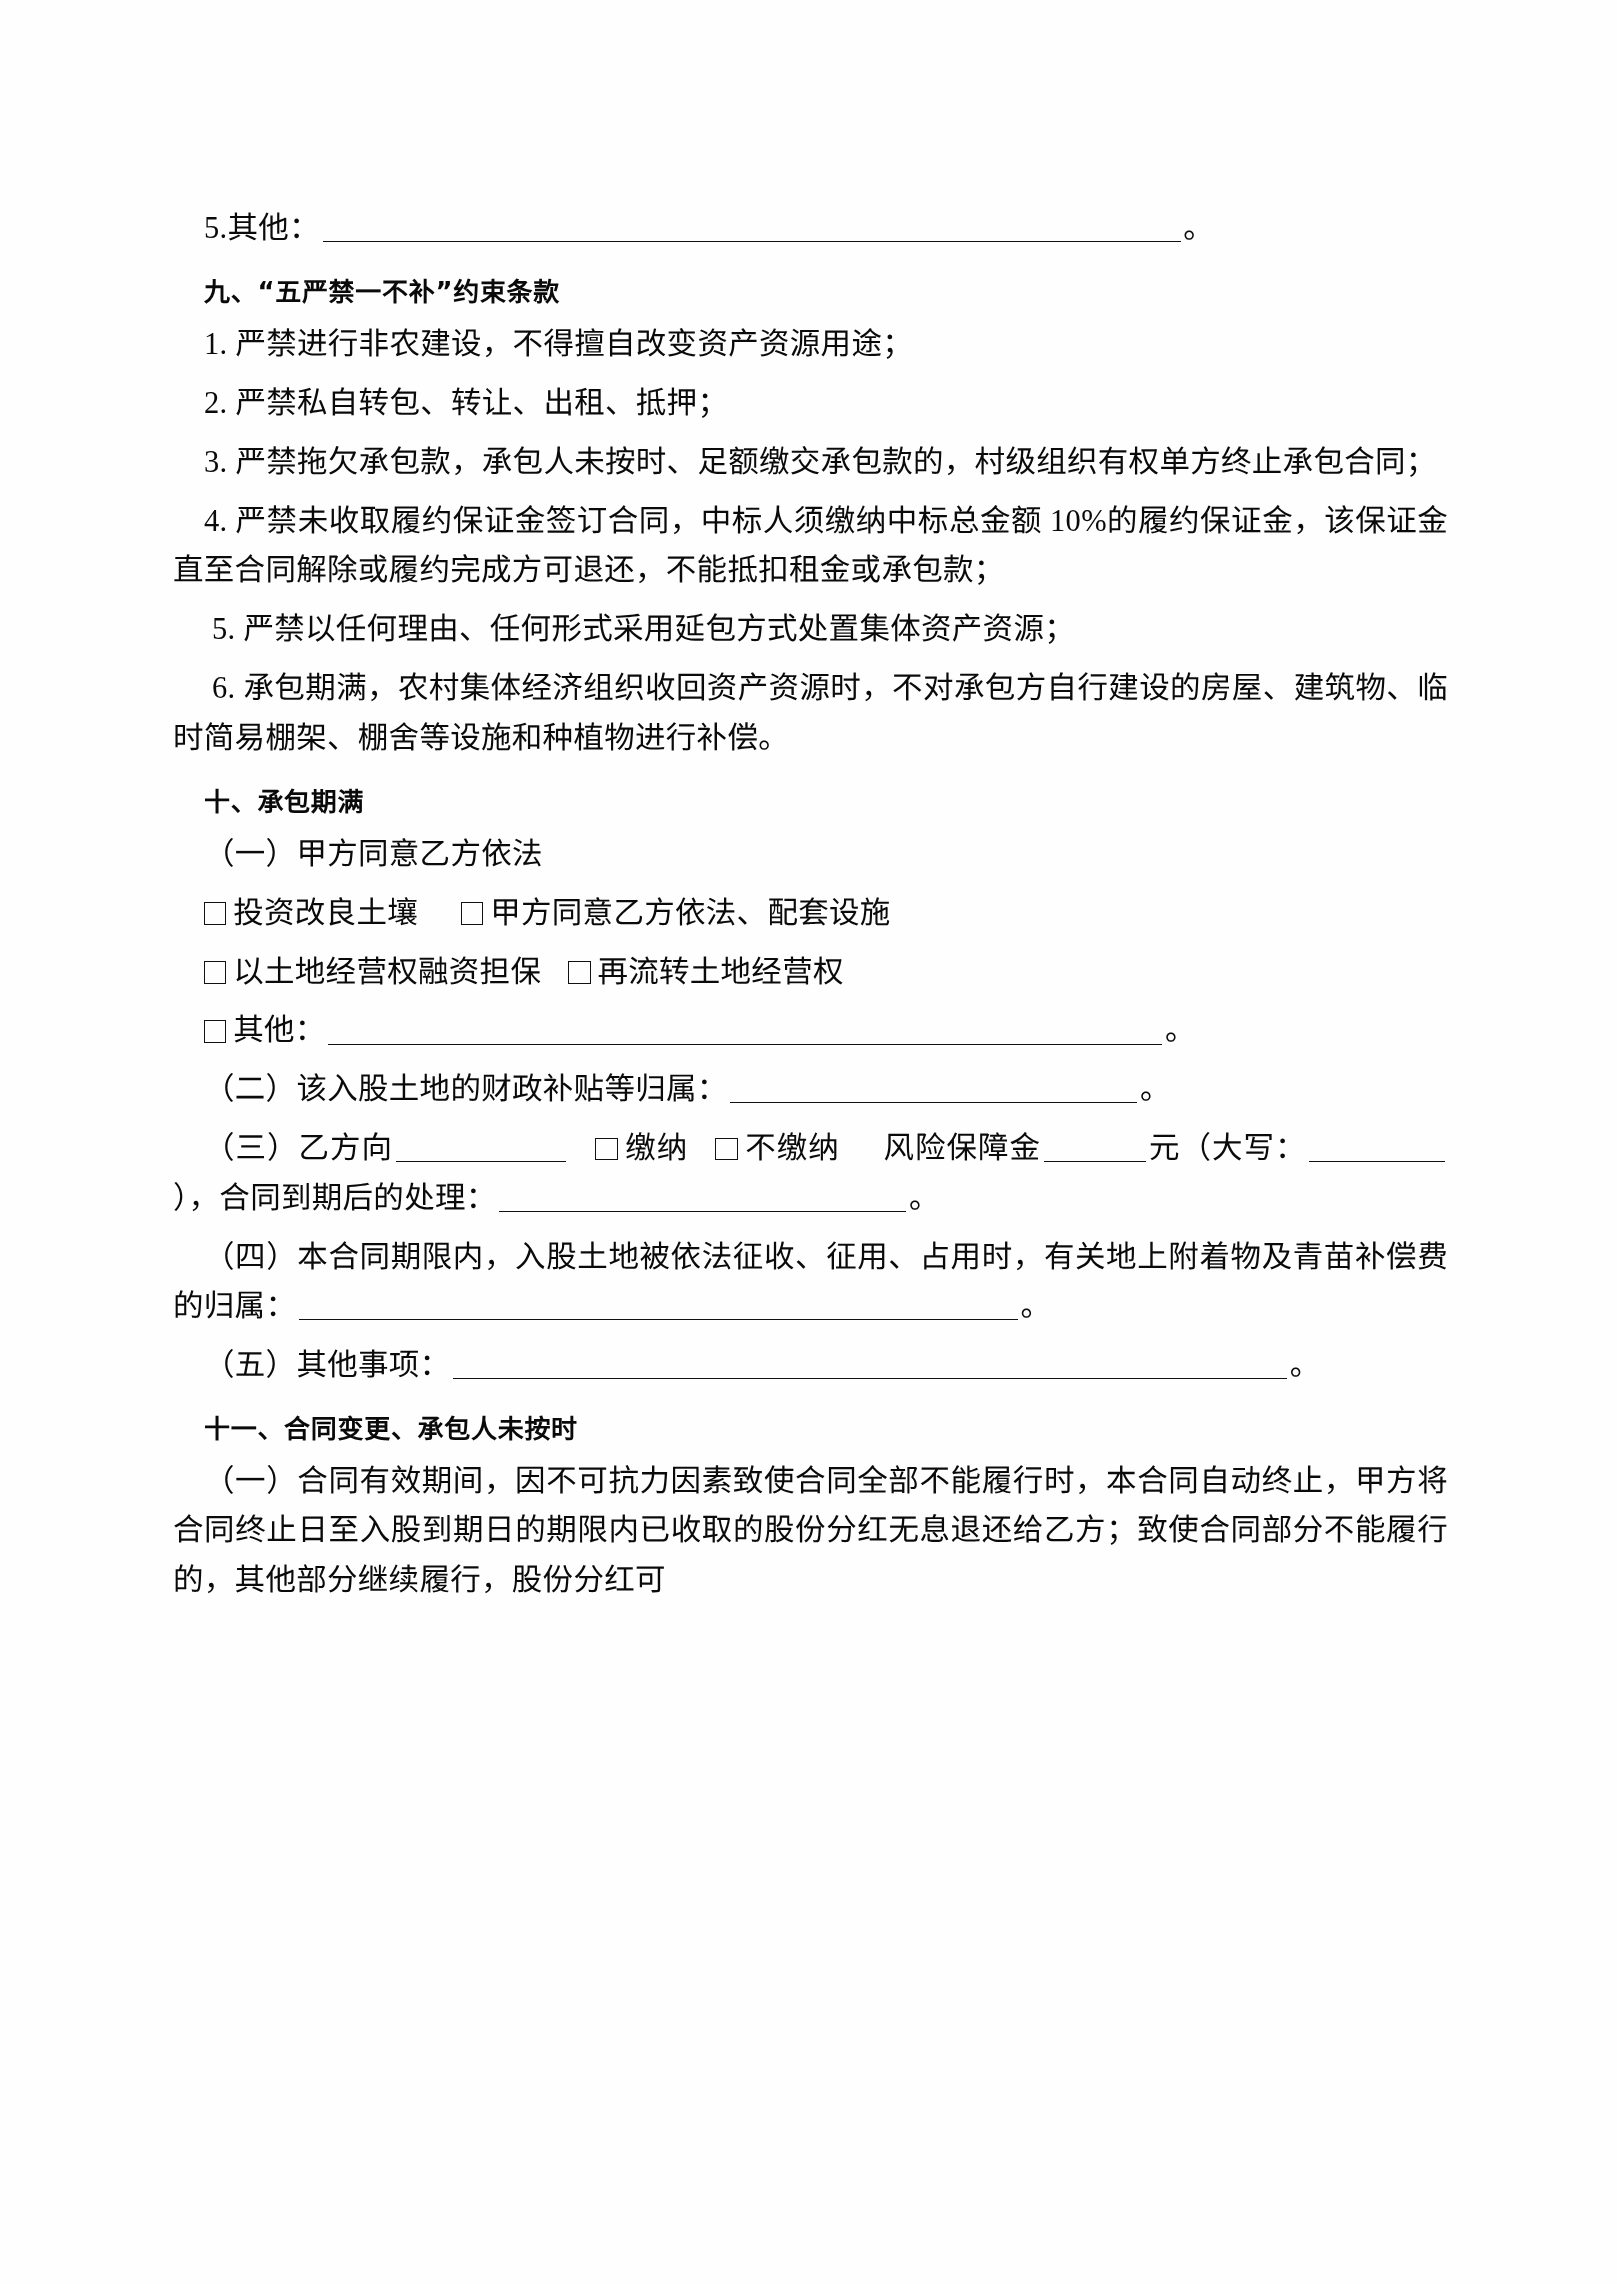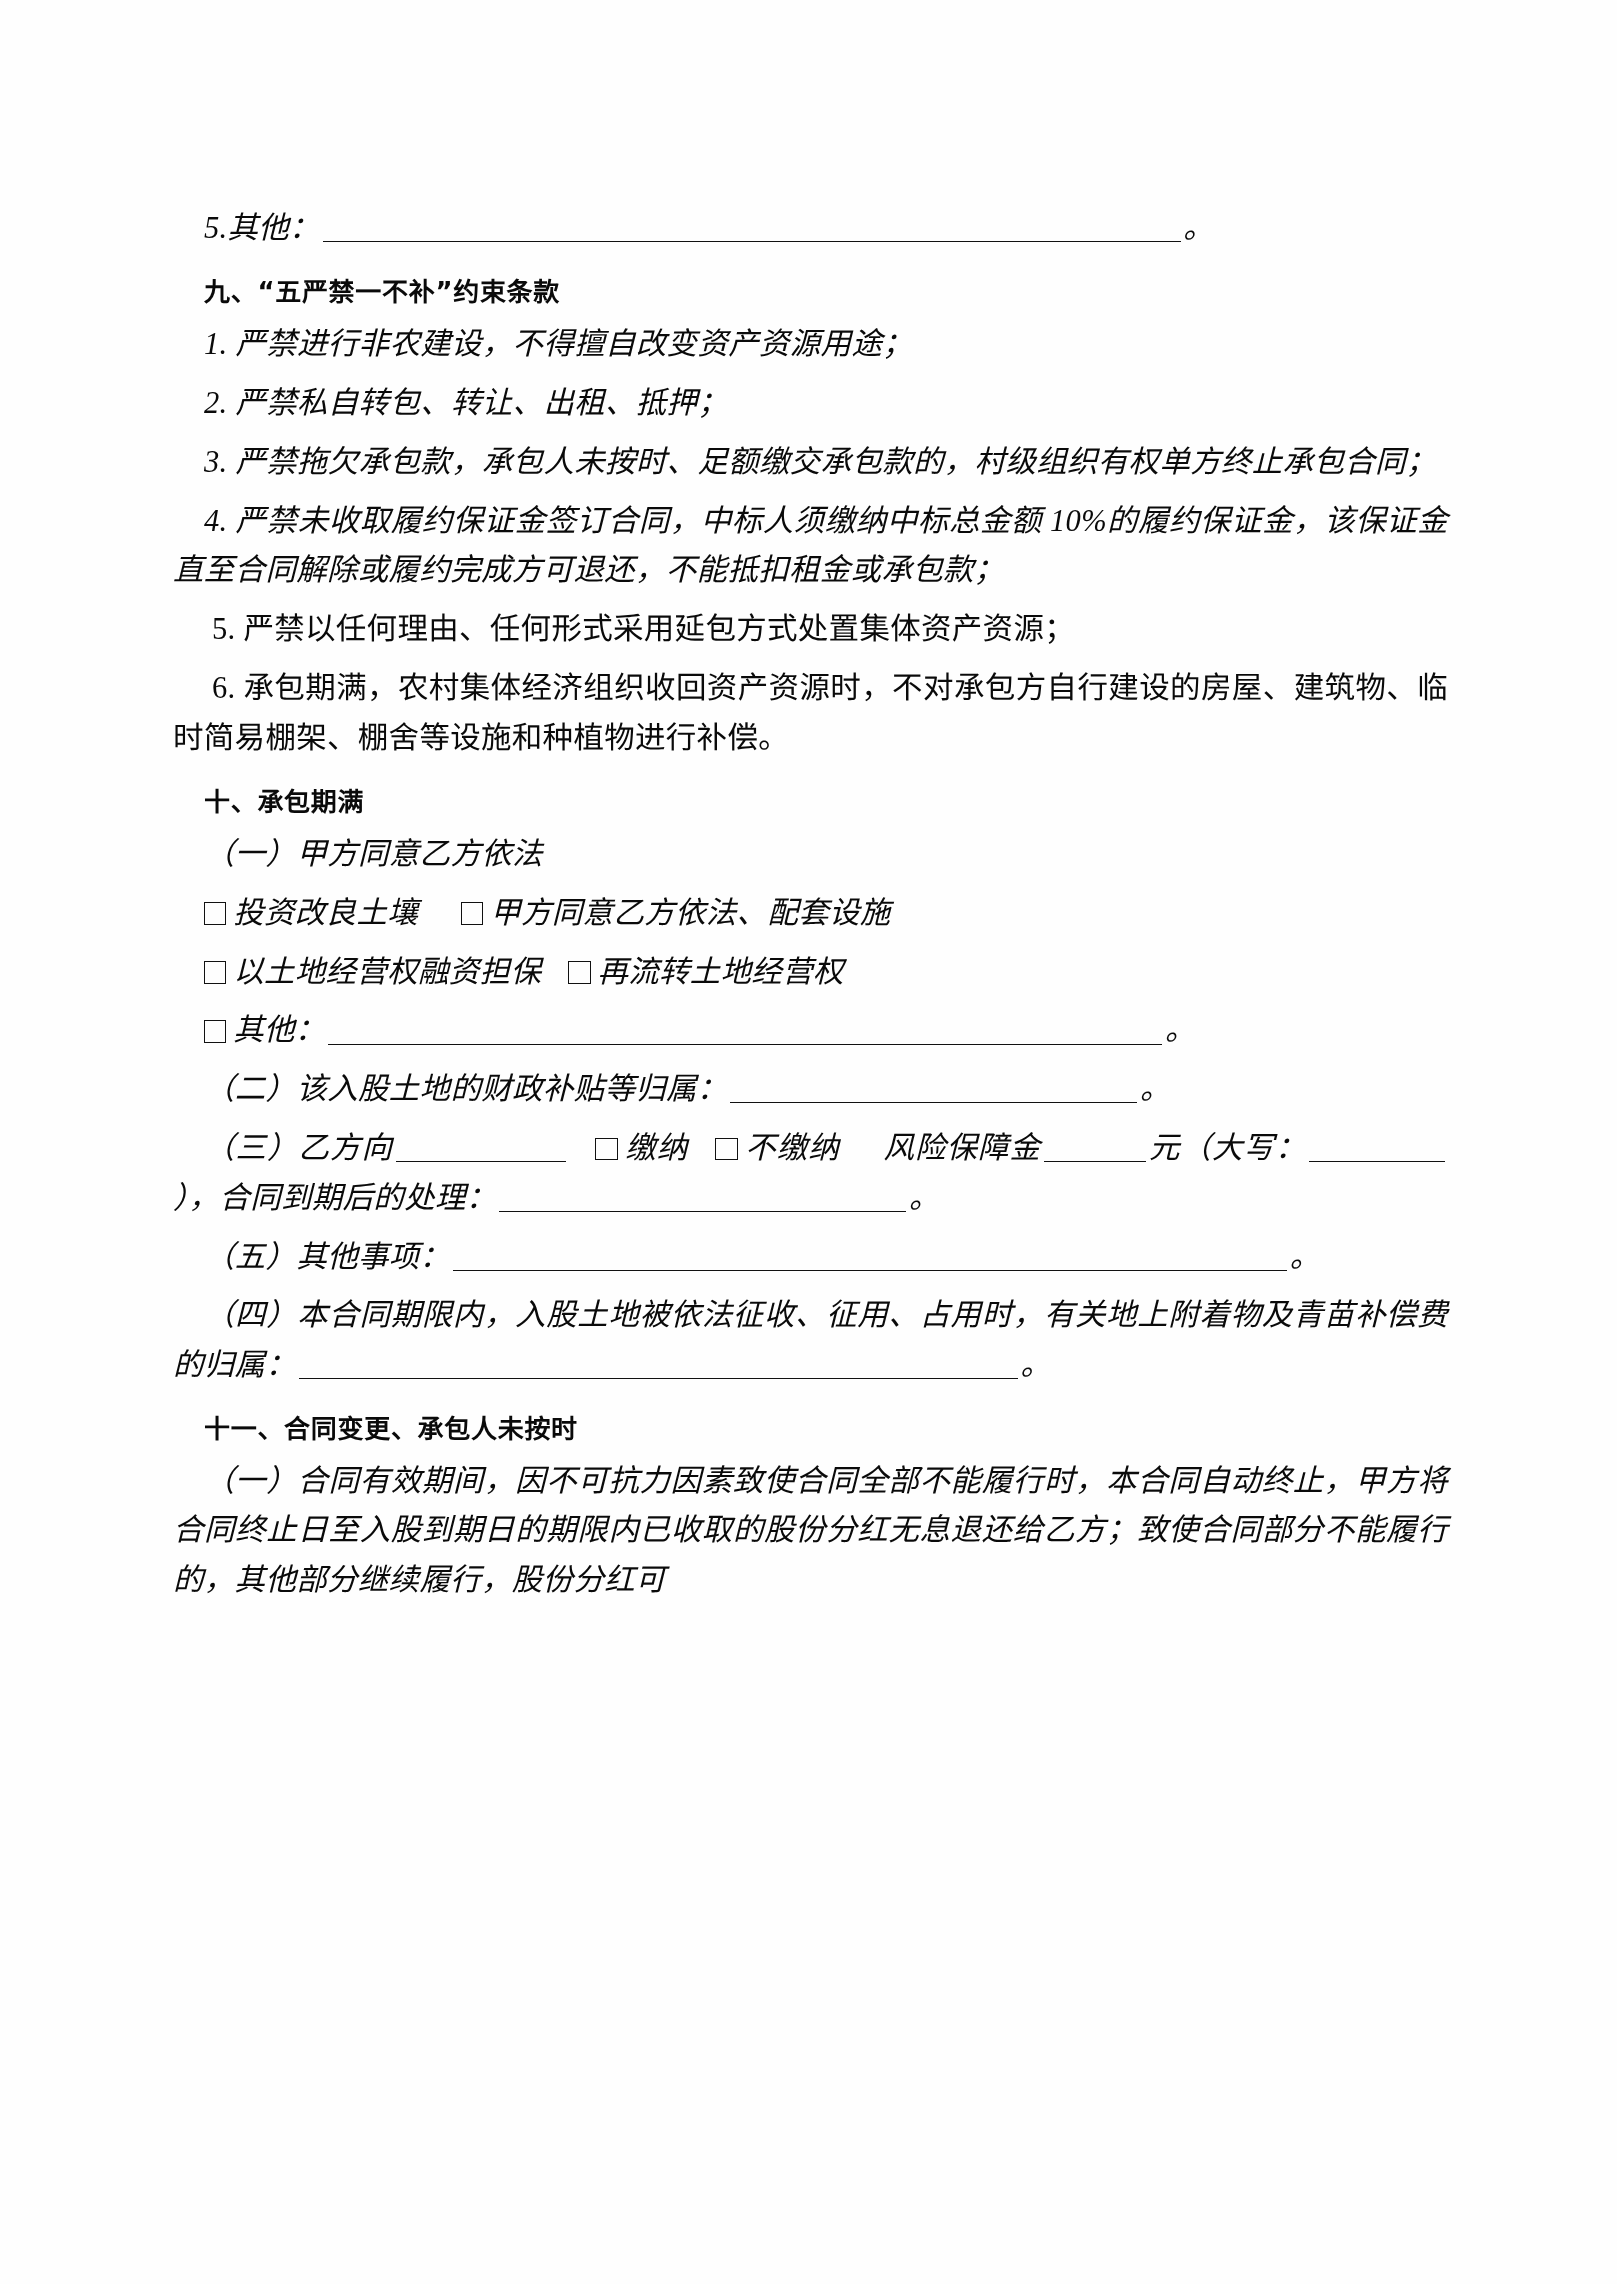--- a/index.html
+++ b/index.html
@@ -33,21 +33,20 @@
   .p {
     font-size: 30.5px;
     line-height: 1.62;
     margin: 0 0 9.5px 0;
     text-align: justify;
     letter-spacing: 0.3px;
     font-family: "Liberation Serif", "DejaVu Serif", serif;
   }
   .indent {
     text-indent: 31px;
-    font-style: italic;
   }
   .indent2 {
     text-indent: 39px;
   }
   .heading {
     font-size: 26px;
     font-weight: bold;
     margin: 17.6px 0 12.2px 0;
     text-indent: 31px;
     letter-spacing: 0.7px;
@@ -116,25 +115,25 @@
 
     <p class="p indent">
       <span>（二）该入股土地的财政补贴等归属：</span><span class="blank-line bl-sm"></span><span>。</span>
     </p>
 
     <p class="p indent">
       <span>（三）乙方向</span><span class="blank-line bl-tiny"></span><span class="gap-sm"></span><span class="checkbox"></span><span>缴纳</span><span class="gap-sm"></span><span class="checkbox"></span><span>不缴纳</span><span class="gap-md"></span><span>风险保障金</span><span class="blank-line bl-micro"></span><span>元（大写：</span><span class="blank-line bl-mini"></span><span>），合同到期后的处理：</span><span class="blank-line bl-sm"></span><span>。</span>
     </p>
 
     <p class="p indent">
-      <span>（五）其他事项：</span><span class="blank-line bl-xl"></span><span>。</span>
+      <span>（四）本合同期限内，入股土地被依法征收、征用、占用时，有关地上附着物及青苗补偿费的归属：</span><span class="blank-line bl-lg"></span><span>。</span>
     </p>
 
     <p class="p indent">
-      <span>（四）本合同期限内，入股土地被依法征收、征用、占用时，有关地上附着物及青苗补偿费的归属：</span><span class="blank-line bl-lg"></span><span>。</span>
+      <span>（五）其他事项：</span><span class="blank-line bl-xl"></span><span>。</span>
     </p>
 
     <h2 class="heading">十一、合同变更、承包人未按时</h2>
 
     <p class="p indent">（一）合同有效期间，因不可抗力因素致使合同全部不能履行时，本合同自动终止，甲方将合同终止日至入股到期日的期限内已收取的股份分红无息退还给乙方；致使合同部分不能履行的，其他部分继续履行，股份分红可</p>
 
   </div>
 </div>
 
 

